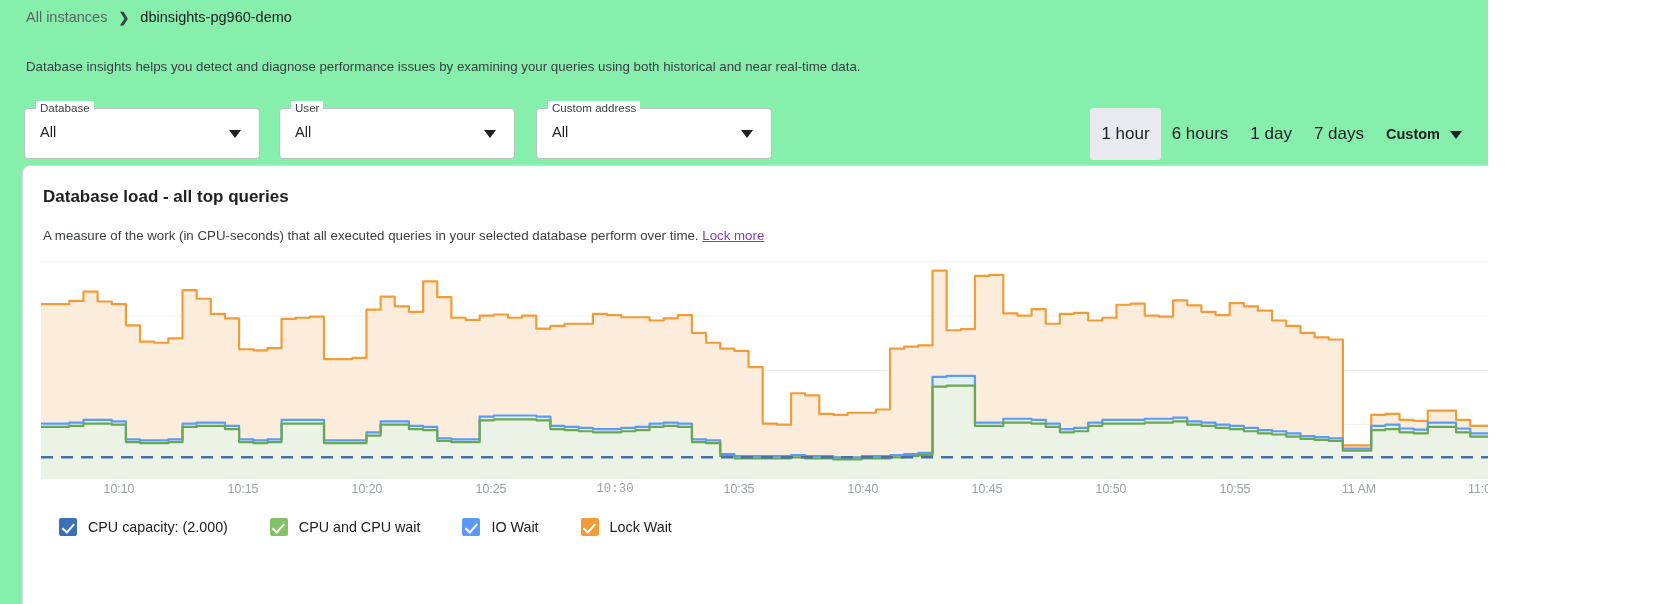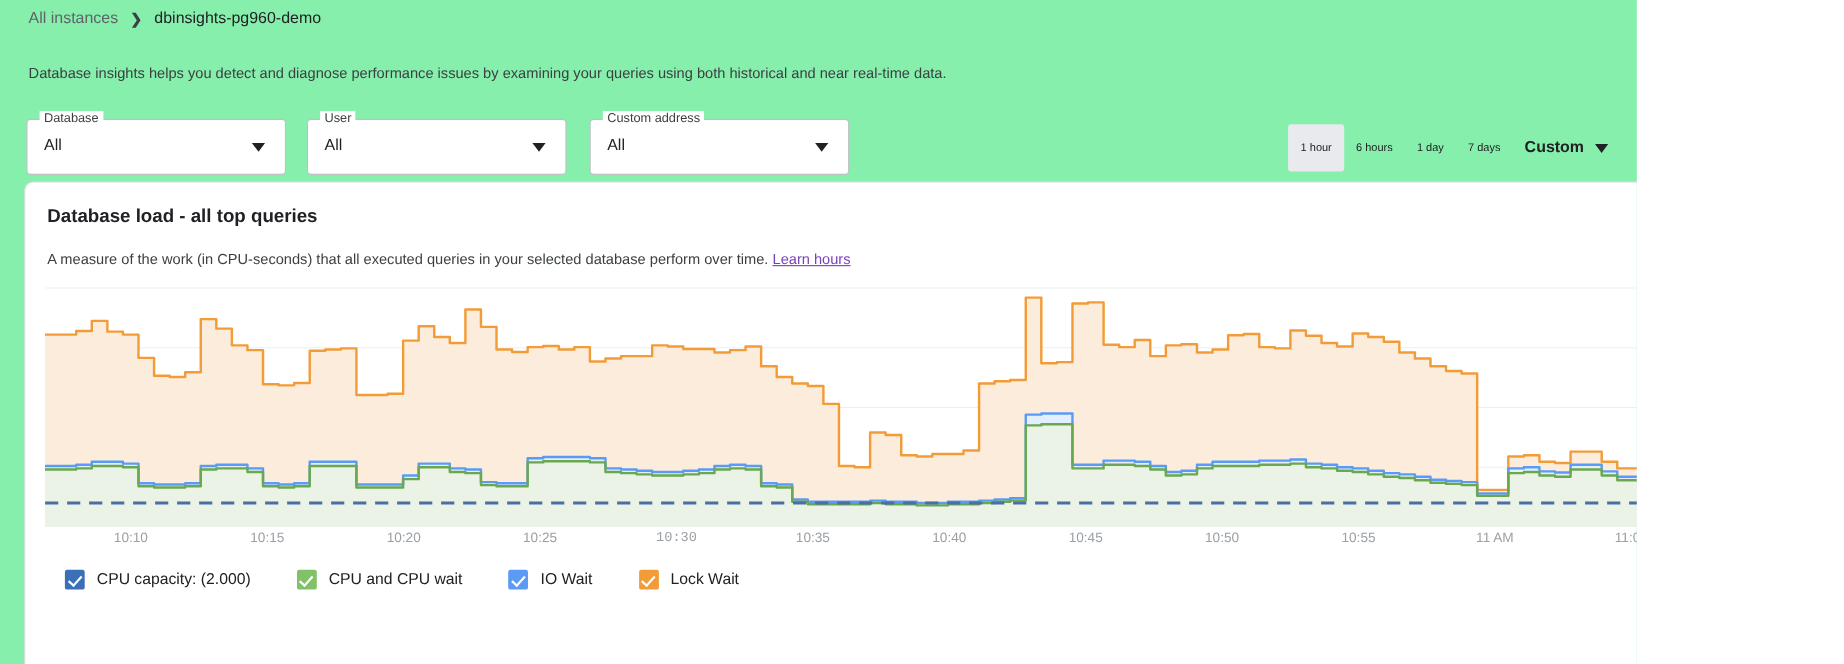--- a/index.html
+++ b/index.html
@@ -93,21 +93,21 @@
   .sf-2 { left: 512px; }
 
   
   .range-bar {
     position: absolute;
     right: 24px; top: 119px;
     display: flex; align-items: center;
     height: 30px;
   }
   .range-opt {
-    font-size: 10px;
+    font-size: 17px;
     color: #202124;
     padding: 16px 11px;
     border-radius: 3px;
     cursor: pointer;
     white-space: nowrap;
     font-weight: 500;
   }
   .range-opt.active { background: #e8eaed; }
   .range-custom {
     display: flex; align-items: center;
@@ -254,21 +254,21 @@
     <span class="range-opt">7 days</span>
     <span class="range-custom">
       <span>Custom</span>
       <span class="caret"></span>
     </span>
   </div>
 
   <div class="card">
     <div class="card-title">Database load - all top queries</div>
     <div class="card-sub">
-      <span>A measure of the work (in CPU-seconds) that all executed queries in your selected database perform over time. </span><a href="#">Learn hours</a>
+      <span>A measure of the work (in CPU-seconds) that all executed queries in your selected database perform over time. </span><a href="#">Lock more</a>
     </div>
 
     <div class="chart-wrap">
       <svg class="chart-svg" id="chart" width="1500" height="228" viewBox="0 0 1500 228">
           <line x1="0" x2="1500" y1="228" y2="228" stroke="#eceff1" stroke-width="1"></line>
           <line x1="0" x2="1500" y1="173.71428571428572" y2="173.71428571428572" stroke="#eceff1" stroke-width="1"></line>
           <line x1="0" x2="1500" y1="119.42857142857143" y2="119.42857142857143" stroke="#eceff1" stroke-width="1"></line>
           <line x1="0" x2="1500" y1="65.14285714285714" y2="65.14285714285714" stroke="#eceff1" stroke-width="1"></line>
           <line x1="0" x2="1500" y1="10.857142857142861" y2="10.857142857142861" stroke="#eceff1" stroke-width="1"></line>
           <path d="M0.00,53.20 L14.15,53.20 L14.15,53.20 L28.30,53.20 L28.30,49.94 L42.45,49.94 L42.45,40.71 L56.60,40.71 L56.60,50.49 L70.75,50.49 L70.75,53.20 L84.91,53.20 L84.91,74.37 L99.06,74.37 L99.06,90.66 L113.21,90.66 L113.21,91.74 L127.36,91.74 L127.36,87.40 L141.51,87.40 L141.51,39.09 L155.66,39.09 L155.66,47.77 L169.81,47.77 L169.81,62.97 L183.96,62.97 L183.96,67.31 L198.11,67.31 L198.11,98.26 L212.26,98.26 L212.26,99.34 L226.42,99.34 L226.42,97.17 L240.57,97.17 L240.57,67.86 L254.72,67.86 L254.72,66.77 L268.87,66.77 L268.87,65.69 L283.02,65.69 L283.02,108.03 L297.17,108.03 L297.17,108.03 L311.32,108.03 L311.32,106.94 L325.47,106.94 L325.47,58.63 L339.62,58.63 L339.62,45.60 L353.77,45.60 L353.77,55.37 L367.92,55.37 L367.92,60.80 L382.08,60.80 L382.08,30.40 L396.23,30.40 L396.23,46.14 L410.38,46.14 L410.38,66.77 L424.53,66.77 L424.53,68.94 L438.68,68.94 L438.68,64.60 L452.83,64.60 L452.83,63.51 L466.98,63.51 L466.98,66.77 L481.13,66.77 L481.13,64.60 L495.28,64.60 L495.28,77.63 L509.43,77.63 L509.43,74.91 L523.58,74.91 L523.58,72.74 L537.74,72.74 L537.74,72.74 L551.89,72.74 L551.89,62.97 L566.04,62.97 L566.04,64.06 L580.19,64.06 L580.19,66.23 L594.34,66.23 L594.34,66.23 L608.49,66.23 L608.49,69.49 L622.64,69.49 L622.64,67.31 L636.79,67.31 L636.79,64.06 L650.94,64.06 L650.94,81.97 L665.09,81.97 L665.09,91.74 L679.25,91.74 L679.25,97.71 L693.40,97.71 L693.40,99.89 L707.55,99.89 L707.55,116.17 L721.70,116.17 L721.70,172.63 L735.85,172.63 L735.85,173.71 L750.00,173.71 L750.00,142.23 L764.15,142.23 L764.15,144.40 L778.30,144.40 L778.30,162.86 L792.45,162.86 L792.45,163.94 L806.60,163.94 L806.60,161.77 L820.75,161.77 L820.75,161.77 L834.91,161.77 L834.91,158.51 L849.06,158.51 L849.06,97.71 L863.21,97.71 L863.21,95.54 L877.36,95.54 L877.36,94.46 L891.51,94.46 L891.51,19.54 L905.66,19.54 L905.66,79.26 L919.81,79.26 L919.81,78.17 L933.96,78.17 L933.96,24.97 L948.11,24.97 L948.11,23.89 L962.26,23.89 L962.26,62.43 L976.42,62.43 L976.42,64.60 L990.57,64.60 L990.57,58.09 L1004.72,58.09 L1004.72,72.74 L1018.87,72.74 L1018.87,62.97 L1033.02,62.97 L1033.02,61.89 L1047.17,61.89 L1047.17,69.49 L1061.32,69.49 L1061.32,66.77 L1075.47,66.77 L1075.47,53.74 L1089.62,53.74 L1089.62,52.66 L1103.77,52.66 L1103.77,64.60 L1117.92,64.60 L1117.92,65.69 L1132.08,65.69 L1132.08,49.40 L1146.23,49.40 L1146.23,54.29 L1160.38,54.29 L1160.38,60.80 L1174.53,60.80 L1174.53,64.06 L1188.68,64.06 L1188.68,52.11 L1202.83,52.11 L1202.83,55.37 L1216.98,55.37 L1216.98,59.71 L1231.13,59.71 L1231.13,69.49 L1245.28,69.49 L1245.28,74.91 L1259.43,74.91 L1259.43,81.97 L1273.58,81.97 L1273.58,86.31 L1287.74,86.31 L1287.74,88.49 L1301.89,88.49 L1301.89,194.34 L1316.04,194.34 L1316.04,194.34 L1330.19,194.34 L1330.19,163.94 L1344.34,163.94 L1344.34,162.86 L1358.49,162.86 L1358.49,168.83 L1372.64,168.83 L1372.64,169.91 L1386.79,169.91 L1386.79,159.60 L1400.94,159.60 L1400.94,159.60 L1415.09,159.60 L1415.09,168.83 L1429.25,168.83 L1429.25,174.80 L1443.40,174.80 L1443.40,174.80 L1457.55,174.80 L1457.55,168.83 L1471.70,168.83 L1471.70,167.74 L1485.85,167.74 L1485.85,152.00 L1500.00,152.00 L1500.00,133.00 L1500,228 L0,228 Z" fill="#fcecdb" stroke="none"></path>

